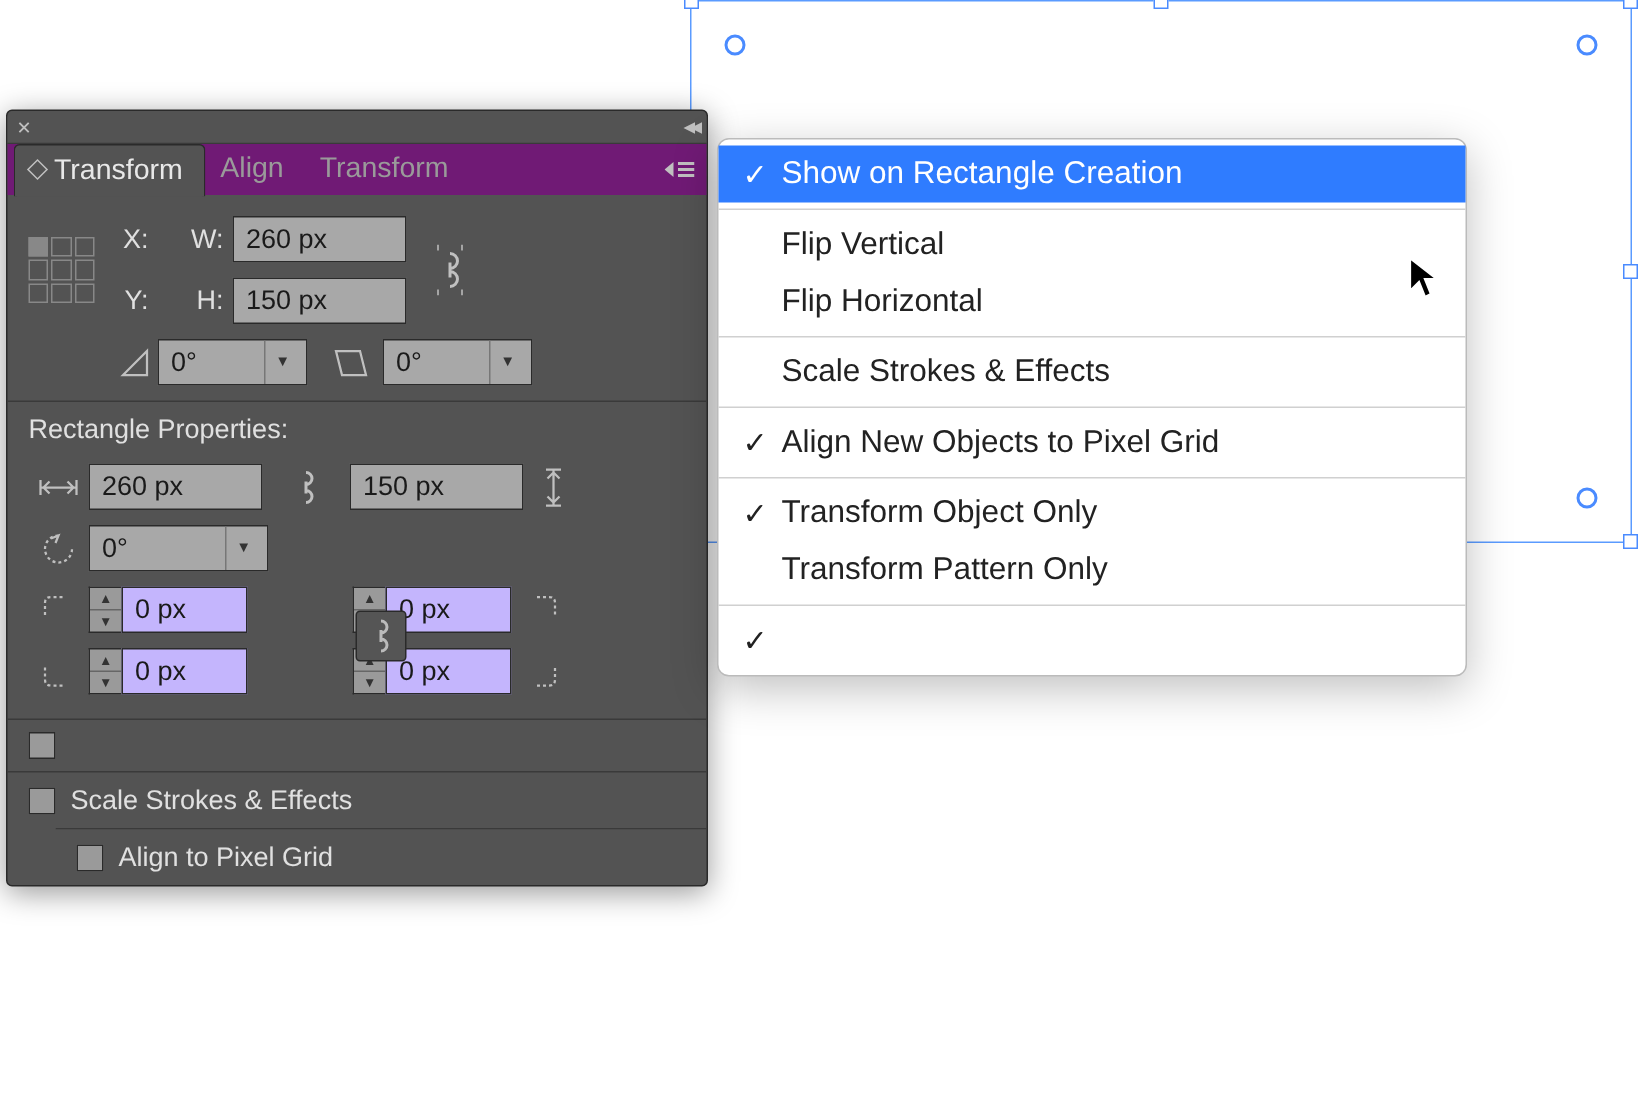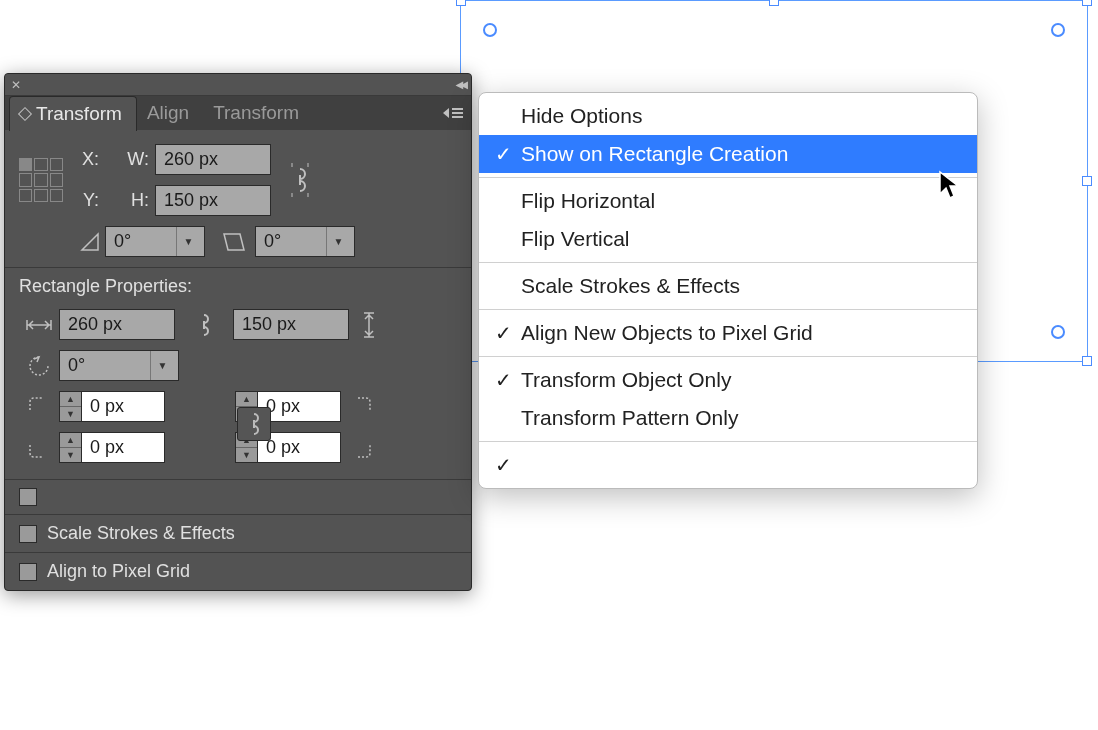--- a/index.html
+++ b/index.html
@@ -20,21 +20,21 @@
   .r-tl { left: 22px; top: 22px; }
   .r-tr { right: 22px; top: 22px; }
   .r-bl { left: 22px; bottom: 22px; }
   .r-br { right: 22px; bottom: 22px; }
 
   
   .panel { position: absolute; left: 4px; top: 73px; width: 468px; background: #535353; border: 1px solid #2a2a2a; border-radius: 4px; box-shadow: 0 4px 20px rgba(0,0,0,0.4); z-index: 5; }
   .panel-bar { height: 22px; background: #535353; display: flex; align-items: center; justify-content: space-between; padding: 0 6px; border-bottom: 1px solid #3a3a3a; border-radius: 4px 4px 0 0; }
   .close-x { color: #c0c0c0; font-size: 12px; cursor: pointer; }
   .collapse { color: #c0c0c0; font-size: 10px; letter-spacing: -3px; }
-  .tabs { display: flex; align-items: center; height: 34px; background: #404040; padding: 0 4px; }
+  .tabs { display: flex; align-items: center; height: 34px; background: #701a75; padding: 0 4px; }
   .tab { padding: 6px 14px 6px 10px; color: #9a9a9a; font-size: 19px; font-weight: 500; cursor: pointer; }
   .tab.active { color: #e8e8e8; background: #535353; border: 1px solid #2a2a2a; border-bottom: none; border-radius: 4px 4px 0 0; }
   .tab-diamond { display: inline-block; width: 10px; height: 10px; border: 1px solid #c0c0c0; transform: rotate(45deg); margin-right: 6px; vertical-align: 1px; }
   .flyout { margin-left: auto; margin-right: 4px; color: #c0c0c0; font-size: 14px; cursor: pointer; }
   .flyout svg { display: block; }
 
   .panel-body { padding: 14px 14px 6px 14px; color: #e0e0e0; font-size: 18px; }
   .row { display: flex; align-items: center; margin-bottom: 10px; }
   .lbl { width: 26px; text-align: right; margin-right: 6px; color: #e0e0e0; }
   .field { width: 116px; height: 31px; background: #a8a8a8; border: 1px solid #2a2a2a; color: #1a1a1a; font-size: 18px; padding: 0 8px; display: flex; align-items: center; }
@@ -45,21 +45,21 @@
   .refpt div.on { background: #888; }
   .iconcell { width: 40px; display: flex; justify-content: center; color: #c0c0c0; }
   .iconcell svg { display: block; }
   .link-icon { width: 30px; height: 30px; display: flex; align-items: center; justify-content: center; color: #c0c0c0; }
   .sep { height: 1px; background: #3a3a3a; margin: 8px -14px; }
   .sect-label { font-size: 18px; color: #e0e0e0; margin-bottom: 12px; }
   .spin { width: 106px; height: 31px; display: flex; }
   .spin .btns { width: 22px; background: #9a9a9a; border: 1px solid #2a2a2a; border-right: none; display: flex; flex-direction: column; }
   .spin .btns div { flex: 1; display: flex; align-items: center; justify-content: center; font-size: 9px; color: #333; }
   .spin .btns div:first-child { border-bottom: 1px solid #666; }
-  .spin .val { flex: 1; background: #ffffff; border: 1px solid #2a2a2a; padding: 0 8px; display: flex; align-items: center; font-size: 18px; color: #1a1a1a; }
+  .spin .val { flex: 1; background: #c4b5fd; border: 1px solid #2a2a2a; padding: 0 8px; display: flex; align-items: center; font-size: 18px; color: #1a1a1a; }
   .cb-row { display: flex; align-items: center; padding: 8px 14px; color: #e0e0e0; font-size: 18px; border-top: 1px solid #3a3a3a; }
   .cb { width: 18px; height: 18px; background: #9a9a9a; border: 1px solid #2a2a2a; margin-right: 10px; }
   .link-center { position: absolute; left: 218px; width: 34px; height: 34px; border: 1px solid #2a2a2a; background: #555; display: flex; align-items: center; justify-content: center; border-radius: 3px; }
 
   
   .menu { position: absolute; left: 478px; top: 92px; width: 500px; background: #fff; border: 1px solid #bbb; border-radius: 8px; box-shadow: 0 8px 30px rgba(0,0,0,0.25); z-index: 10; padding: 4px 0; }
   .mitem { display: flex; align-items: center; height: 38px; padding: 0 20px 0 16px; font-size: 21px; color: #222; cursor: pointer; }
   .mitem .check { width: 26px; font-size: 20px; color: #222; }
   .mitem.sel { background: #2f7cff; color: #fff; }
   .mitem.sel .check { color: #fff; }
@@ -259,43 +259,39 @@
     </div>
   </div>
 
   <div class="cb-row">
       <div class="cb"></div>
     </div>
   <div class="cb-row">
       <div class="cb"></div>
       <span>Scale Strokes &amp; Effects</span>
     </div>
-  <div class="cb-row" style="border-radius:0 0 4px 4px;">
+  <div class="cb-row" style="border-radius:0 0 4px 4px;margin-left:32px;">
       <div class="cb"></div>
       <span>Align to Pixel Grid</span>
     </div>
 </div>
 
 <div class="menu">
-  <div class="mitem">
-      <span class="check"></span>
-      <span>Hide Options</span>
-    </div>
   <div class="mitem sel">
       <span class="check">✓</span>
       <span>Show on Rectangle Creation</span>
     </div>
   <div class="msep"></div>
   <div class="mitem">
       <span class="check"></span>
+      <span>Flip Vertical</span>
+    </div>
+  <div class="mitem">
+      <span class="check"></span>
       <span>Flip Horizontal</span>
-    </div>
-  <div class="mitem">
-      <span class="check"></span>
-      <span>Flip Vertical</span>
     </div>
   <div class="msep"></div>
   <div class="mitem">
       <span class="check"></span>
       <span>Scale Strokes &amp; Effects</span>
     </div>
   <div class="msep"></div>
   <div class="mitem">
       <span class="check">✓</span>
       <span>Align New Objects to Pixel Grid</span>

